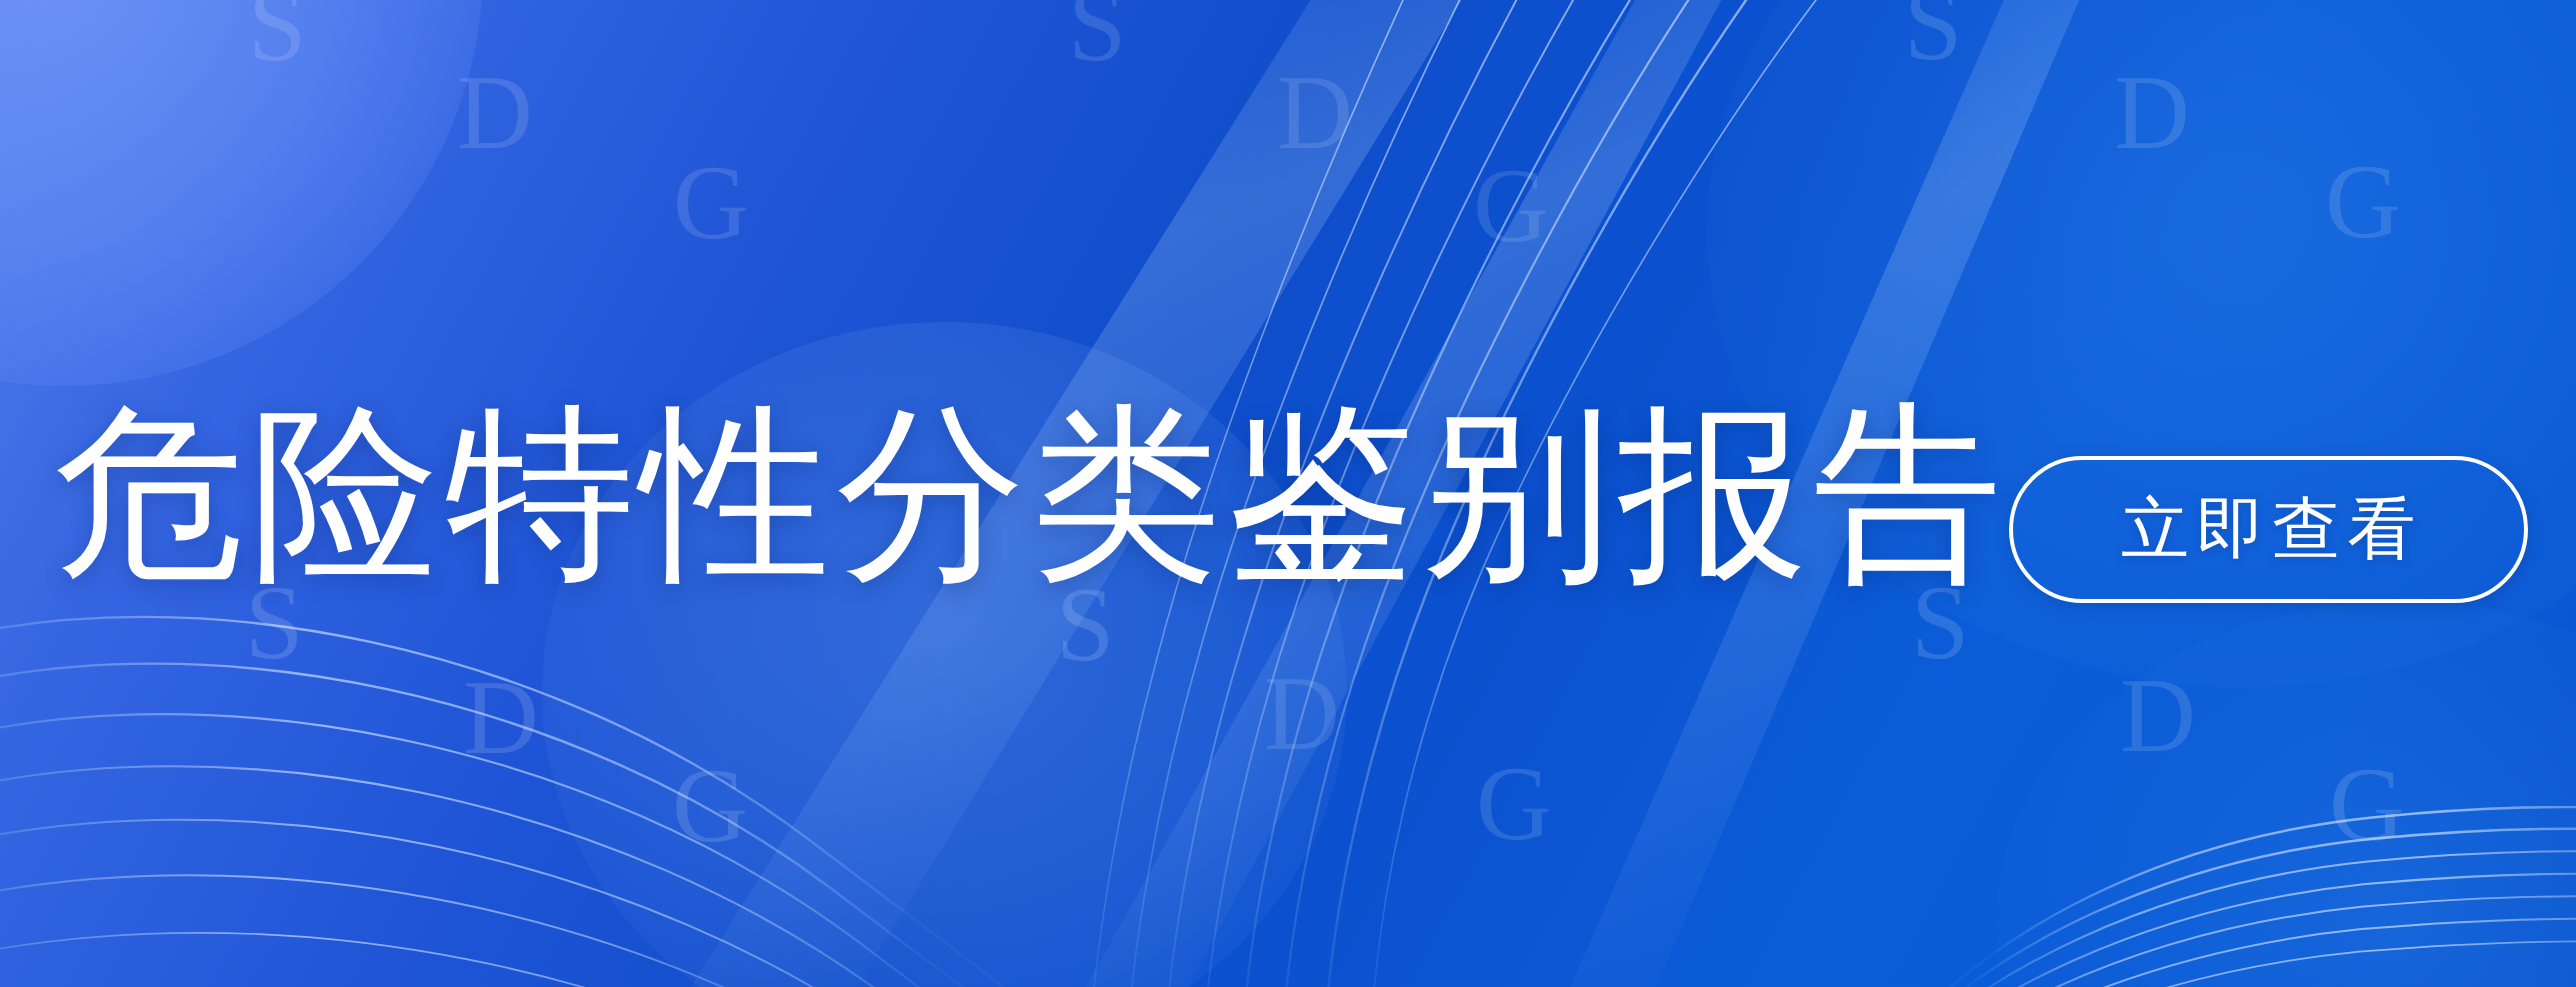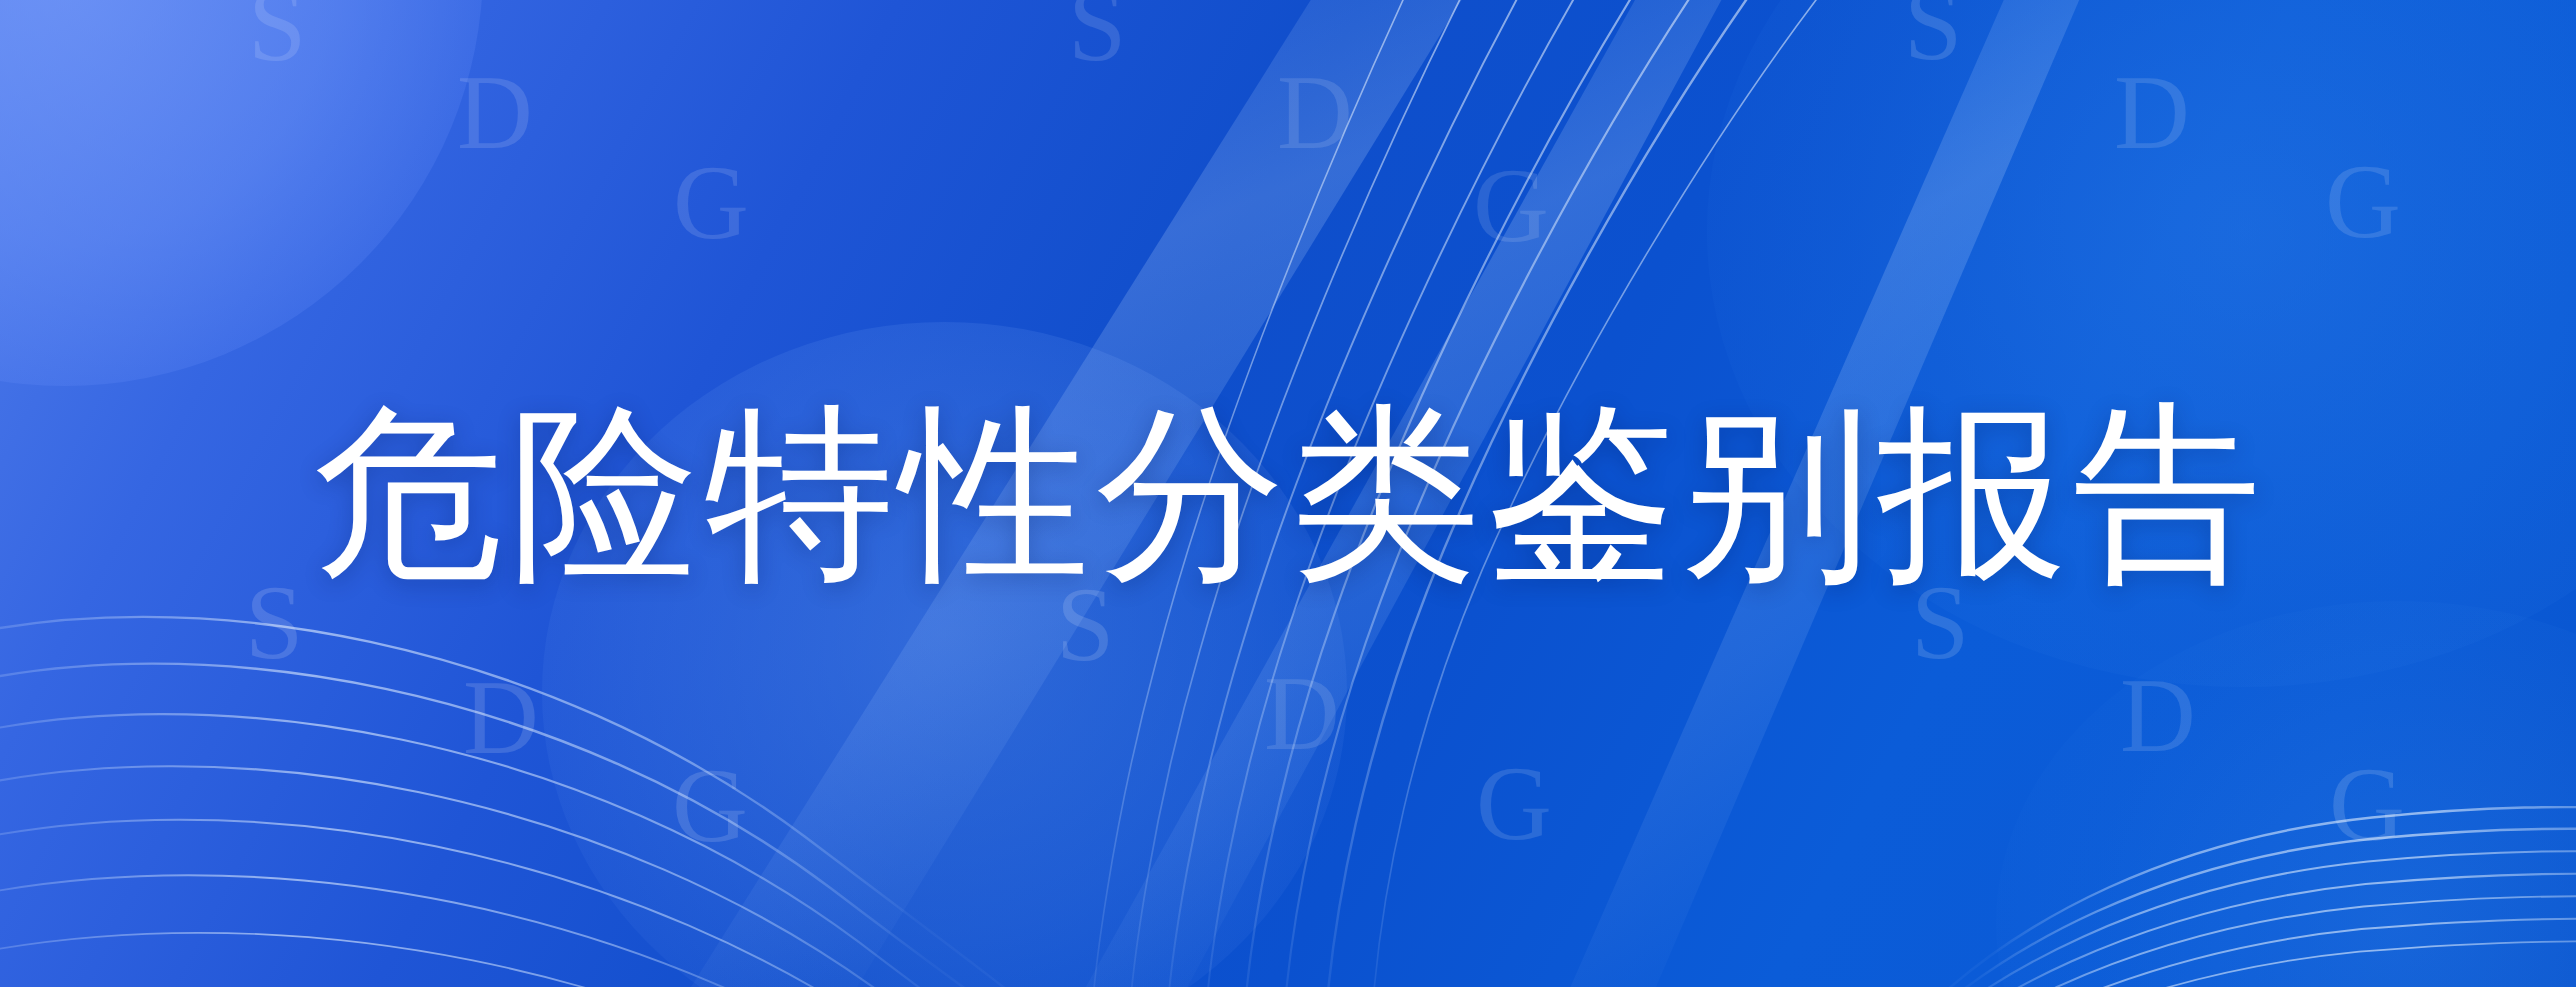--- a/index.html
+++ b/index.html
@@ -199,16 +199,19 @@
       <span class="mark" style="left: 1056px; top: 572px; font-size: 105px; color: rgba(255, 255, 255, 0.14);">S</span>
       <span class="mark" style="left: 1264px; top: 661px; font-size: 105px; color: rgba(255, 255, 255, 0.12);">D</span>
       <span class="mark" style="left: 1476px; top: 751px; font-size: 105px; color: rgba(255, 255, 255, 0.13);">G</span>
       <span class="mark" style="left: 1911px; top: 570px; font-size: 105px; color: rgba(255, 255, 255, 0.14);">S</span>
       <span class="mark" style="left: 2120px; top: 663px; font-size: 105px; color: rgba(255, 255, 255, 0.13);">D</span>
       <span class="mark" style="left: 2329px; top: 752px; font-size: 105px; color: rgba(255, 255, 255, 0.14);">G</span>
     </div>
 
   <div class="content">
     <h1 class="title">危险特性分类鉴别报告</h1>
+    <div class="cta-wrap">
+      <div class="cta">立即查看</div>
+    </div>
   </div>
 
 </div>
 
 
 </body></html>

